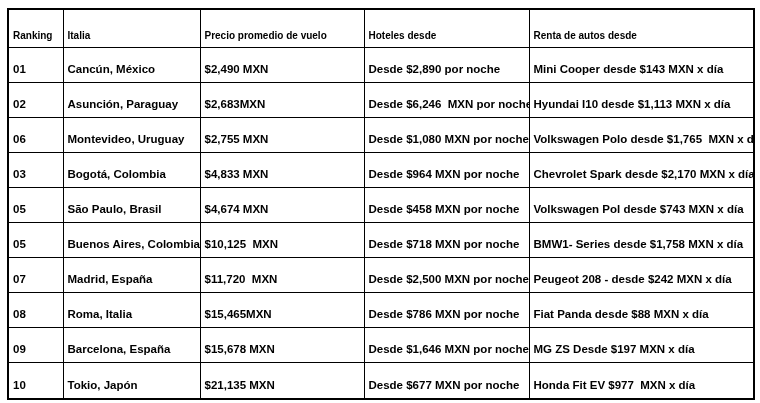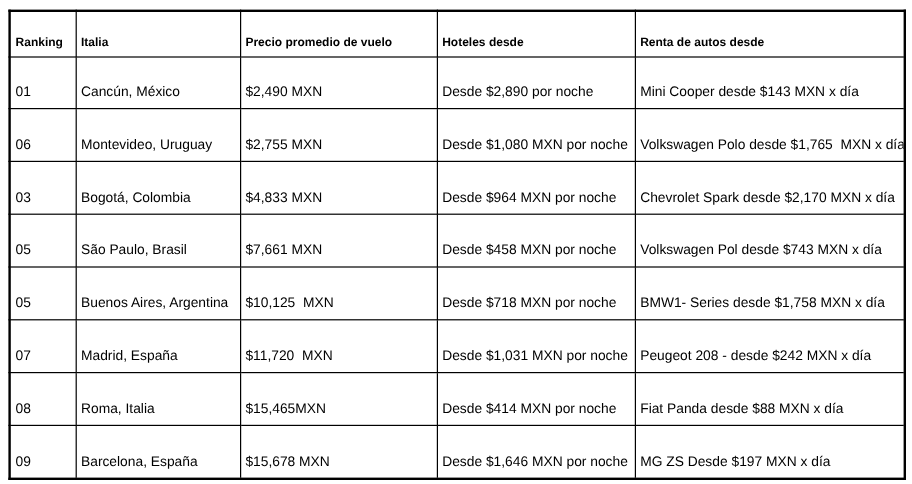--- a/index.html
+++ b/index.html
@@ -42,21 +42,21 @@
   }
   table.dest-table th {
     font-size: 10px;
     font-weight: bold;
     padding-bottom: 6px;
     height: 38px;
     box-sizing: border-box;
   }
   table.dest-table td {
     font-size: 11.5px;
-    font-weight: normal;
+    font-weight: bold;
   }
   col.c-ranking { width: 55px; }
   col.c-destino { width: 137px; }
   col.c-precio  { width: 164px; }
   col.c-hoteles { width: 165px; }
   col.c-renta   { width: 225px; }
 </style>
 </head>
 <body>
 
@@ -80,63 +80,77 @@
     </thead>
     <tbody>
         <tr>
           <td>01</td>
           <td>Cancún, México</td>
           <td>$2,490 MXN</td>
           <td>Desde $2,890 por noche</td>
           <td>Mini Cooper desde $143 MXN x día</td>
         </tr>
         <tr>
+          <td>02</td>
+          <td>Asunción, Paraguay</td>
+          <td>$2,683MXN</td>
+          <td>Desde $6,246  MXN por noche</td>
+          <td>Hyundai I10 desde $1,113 MXN x día</td>
+        </tr>
+        <tr>
           <td>06</td>
           <td>Montevideo, Uruguay</td>
           <td>$2,755 MXN</td>
           <td>Desde $1,080 MXN por noche</td>
           <td>Volkswagen Polo desde $1,765  MXN x día</td>
         </tr>
         <tr>
           <td>03</td>
           <td>Bogotá, Colombia</td>
           <td>$4,833 MXN</td>
           <td>Desde $964 MXN por noche</td>
           <td>Chevrolet Spark desde $2,170 MXN x día</td>
         </tr>
         <tr>
           <td>05</td>
           <td>São Paulo, Brasil</td>
-          <td>$7,661 MXN</td>
+          <td>$4,674 MXN</td>
           <td>Desde $458 MXN por noche</td>
           <td>Volkswagen Pol desde $743 MXN x día</td>
         </tr>
         <tr>
           <td>05</td>
-          <td>Buenos Aires, Argentina</td>
+          <td>Buenos Aires, Colombia</td>
           <td>$10,125  MXN</td>
           <td>Desde $718 MXN por noche</td>
           <td>BMW1- Series desde $1,758 MXN x día</td>
         </tr>
         <tr>
           <td>07</td>
           <td>Madrid, España</td>
           <td>$11,720  MXN</td>
-          <td>Desde $1,031 MXN por noche</td>
+          <td>Desde $2,500 MXN por noche</td>
           <td>Peugeot 208 - desde $242 MXN x día</td>
         </tr>
         <tr>
           <td>08</td>
           <td>Roma, Italia</td>
           <td>$15,465MXN</td>
-          <td>Desde $414 MXN por noche</td>
+          <td>Desde $786 MXN por noche</td>
           <td>Fiat Panda desde $88 MXN x día</td>
         </tr>
         <tr>
           <td>09</td>
           <td>Barcelona, España</td>
           <td>$15,678 MXN</td>
           <td>Desde $1,646 MXN por noche</td>
           <td>MG ZS Desde $197 MXN x día</td>
         </tr>
+        <tr>
+          <td>10</td>
+          <td>Tokio, Japón</td>
+          <td>$21,135 MXN</td>
+          <td>Desde $677 MXN por noche</td>
+          <td>Honda Fit EV $977  MXN x día</td>
+        </tr>
       </tbody>
   </table>
 </div>
 
 </body></html>

